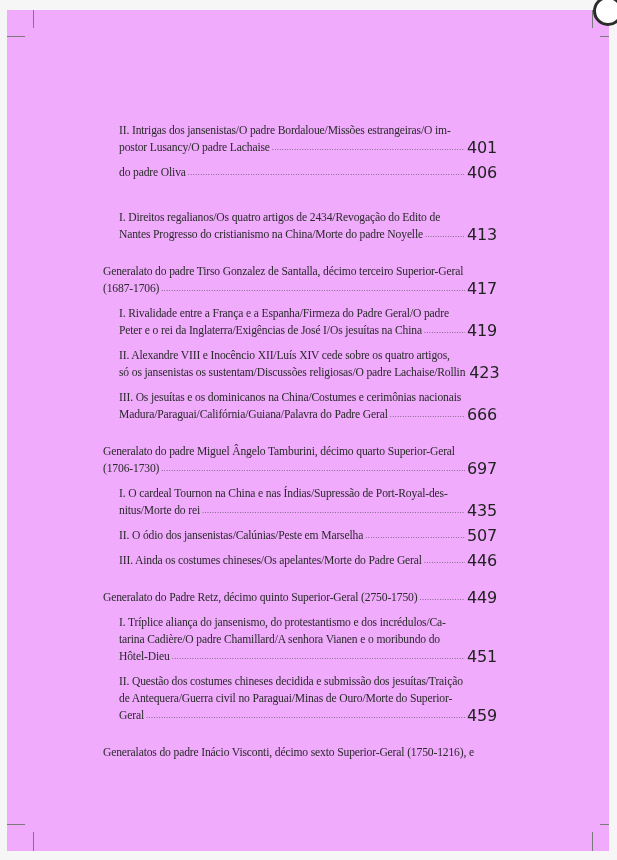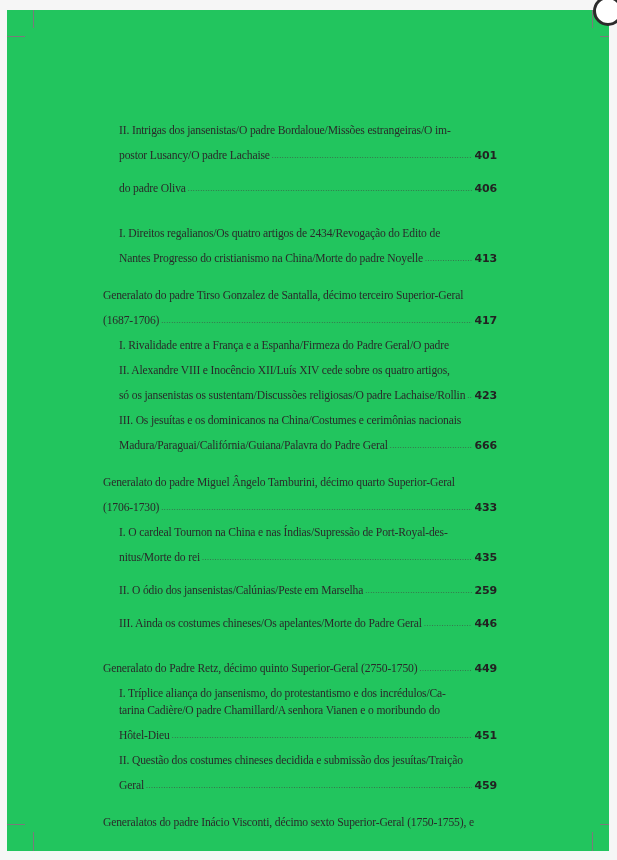--- a/index.html
+++ b/index.html
@@ -1,49 +1,49 @@
 <!DOCTYPE html>
 <html><head>
 <meta charset="utf-8">
 <style>
   html, body { margin:0; padding:0; }
   body {
     width:617px; height:860px; background:#f6f6f6; position:relative; overflow:hidden;
     font-family:"Liberation Serif","DejaVu Serif",serif;
   }
   .page {
-    position:absolute; left:7px; top:10px; width:602px; height:841px; background:#22c55e;
+    position:absolute; left:7px; top:10px; width:602px; height:841px; background:#f0abfc;
   }
   .crop { position:absolute; background:#7a7a7a; }
   .close-badge {
     position:absolute; right:-14px; top:-14px; width:30px; height:30px; border-radius:50%;
     border:3px solid #2b2b2b; background:#ffffff; box-sizing:border-box;
   }
   .toc {
     position:absolute; left:96px; top:112px; width:394px;
     font-size:11.6px; color:#2a2a2a; line-height:17px; letter-spacing:-0.15px;
   }
   .entry { position:relative; }
   .entry.main { margin-left:0; }
   .entry.sub { margin-left:16px; }
   .entry .text { display:block; }
   .entry .last {
-    display:flex; align-items:flex-start;margin-top:8px;
+    display:flex; align-items:flex-start;
   }
   .entry .last .t { white-space:nowrap; flex:0 0 auto; }
   .entry .last .dots {
     flex:1 1 auto; overflow:hidden; white-space:nowrap; margin:0 2px;
     font-size:8px; letter-spacing:0.5px; color:#444;
   }
   .entry .last .dots::before {
     content:"................................................................................................................................................................................................................................................................................";
   }
   .entry .last .pg {
-    flex:0 0 auto; font-family:"DejaVu Sans","Liberation Sans",sans-serif; font-weight:bold;
-    font-size:11px; color:#222;
+    flex:0 0 auto; font-family:"DejaVu Sans","Liberation Sans",sans-serif; font-weight:normal;
+    font-size:16px; color:#222;
   }
   .gap-sm { height:8px; }
   .gap-lg { height:20px; }
 </style>
 </head>
 <body>
 
 <div class="page">
 
   <div class="crop" style="left:26px; top:0px; width:1px; height:18px;"></div>
@@ -89,20 +89,25 @@
         <span class="text">Generalato do padre Tirso Gonzalez de Santalla, décimo terceiro Superior-Geral</span>
         <div class="last">
           <span class="t">(1687-1706)</span>
           <span class="dots"></span>
           <span class="pg">417</span>
         </div>
       </div>
       <div class="gap-sm"></div>
       <div class="entry sub">
         <span class="text">I. Rivalidade entre a França e a Espanha/Firmeza do Padre Geral/O padre</span>
+        <div class="last">
+          <span class="t">Peter e o rei da Inglaterra/Exigências de José I/Os jesuítas na China</span>
+          <span class="dots"></span>
+          <span class="pg">419</span>
+        </div>
       </div>
       <div class="gap-sm"></div>
       <div class="entry sub">
         <span class="text">II. Alexandre VIII e Inocêncio XII/Luís XIV cede sobre os quatro artigos,</span>
         <div class="last">
           <span class="t">só os jansenistas os sustentam/Discussões religiosas/O padre Lachaise/Rollin</span>
           <span class="dots"></span>
           <span class="pg">423</span>
         </div>
       </div>
@@ -114,38 +119,38 @@
           <span class="dots"></span>
           <span class="pg">666</span>
         </div>
       </div>
       <div class="gap-lg"></div>
       <div class="entry main">
         <span class="text">Generalato do padre Miguel Ângelo Tamburini, décimo quarto Superior-Geral</span>
         <div class="last">
           <span class="t">(1706-1730)</span>
           <span class="dots"></span>
-          <span class="pg">433</span>
+          <span class="pg">697</span>
         </div>
       </div>
       <div class="gap-sm"></div>
       <div class="entry sub">
         <span class="text">I. O cardeal Tournon na China e nas Índias/Supressão de Port-Royal-des-</span>
         <div class="last">
           <span class="t">nitus/Morte do rei</span>
           <span class="dots"></span>
           <span class="pg">435</span>
         </div>
       </div>
       <div class="gap-sm"></div>
       <div class="entry sub">
         <div class="last">
           <span class="t">II. O ódio dos jansenistas/Calúnias/Peste em Marselha</span>
           <span class="dots"></span>
-          <span class="pg">259</span>
+          <span class="pg">507</span>
         </div>
       </div>
       <div class="gap-sm"></div>
       <div class="entry sub">
         <div class="last">
           <span class="t">III. Ainda os costumes chineses/Os apelantes/Morte do Padre Geral</span>
           <span class="dots"></span>
           <span class="pg">446</span>
         </div>
       </div>
@@ -163,24 +168,25 @@
         <span class="text">tarina Cadière/O padre Chamillard/A senhora Vianen e o moribundo do</span>
         <div class="last">
           <span class="t">Hôtel-Dieu</span>
           <span class="dots"></span>
           <span class="pg">451</span>
         </div>
       </div>
       <div class="gap-sm"></div>
       <div class="entry sub">
         <span class="text">II. Questão dos costumes chineses decidida e submissão dos jesuítas/Traição</span>
+        <span class="text">de Antequera/Guerra civil no Paraguai/Minas de Ouro/Morte do Superior-</span>
         <div class="last">
           <span class="t">Geral</span>
           <span class="dots"></span>
           <span class="pg">459</span>
         </div>
       </div>
       <div class="gap-lg"></div>
       <div class="entry main">
-        <span class="text">Generalatos do padre Inácio Visconti, décimo sexto Superior-Geral (1750-1755), e</span>
+        <span class="text">Generalatos do padre Inácio Visconti, décimo sexto Superior-Geral (1750-1216), e</span>
       </div>
     </div>
 </div>
 
 </body></html>

